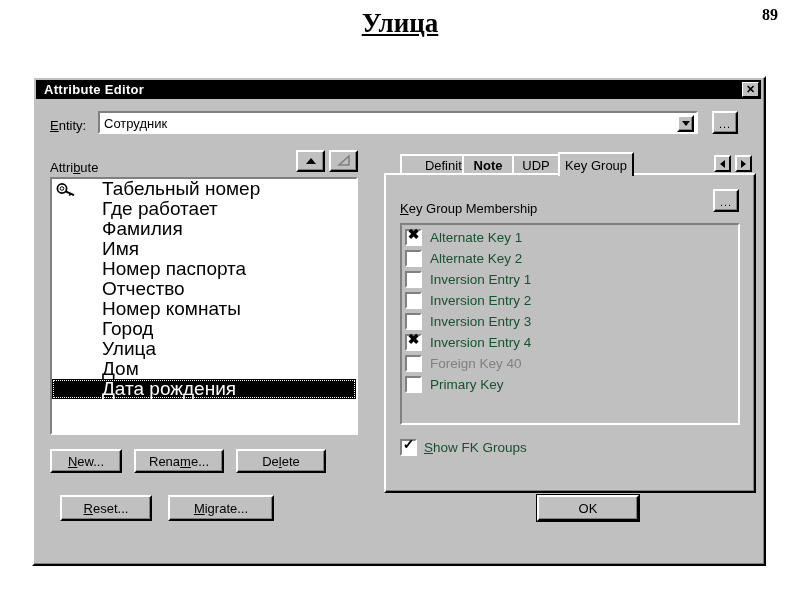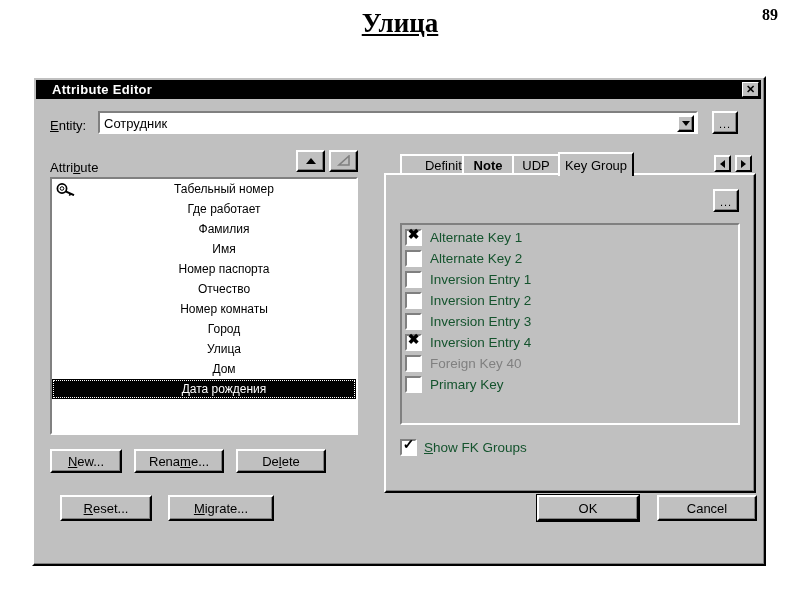--- a/index.html
+++ b/index.html
@@ -70,21 +70,21 @@
     background: #000080;
     background: #000000;
     display: flex;
     align-items: center;
     justify-content: space-between;
   }
   .titlebar-text {
     color: #ffffff;
     font-size: 13px;
     font-weight: bold;
-    padding-left: 16px;
+    padding-left: 8px;
     letter-spacing: 0.3px;
     white-space: nowrap;
   }
   .titlebar-btn {
     width: 17px;
     height: 15px;
     margin-right: 2px;
     background: #c0c0c0;
     border-top: 1px solid #ffffff;
     border-left: 1px solid #ffffff;
@@ -109,21 +109,20 @@
   }
   .lbl u { text-decoration: underline; }
 
   .sunken {
     background: #ffffff;
     border-top: 2px solid #808080;
     border-left: 2px solid #808080;
     border-right: 2px solid #ffffff;
     border-bottom: 2px solid #ffffff;
     box-sizing: border-box;
-    text-align: center;
   }
 
   .btn {
     background: #c0c0c0;
     border-top: 2px solid #ffffff;
     border-left: 2px solid #ffffff;
     border-right: 2px solid #000000;
     border-bottom: 2px solid #000000;
     box-sizing: border-box;
     font-size: 13px;
@@ -228,23 +227,23 @@
     position: absolute;
     left: 16px;
     top: 99px;
     width: 308px;
     height: 258px;
     overflow: hidden;
   }
   .attr-item {
     height: 20px;
     line-height: 20px;
-    font-size: 12px;
-    color: #000;
-    padding-left: 40px;
+    font-size: 19px;
+    color: #000;
+    padding-left: 50px;
     position: relative;
     white-space: nowrap;
     cursor: default;
   }
   .attr-item.selected {
     background: #000000;
     color: #ffffff;
     outline: 1px dotted #ffffff;
     outline-offset: -2px;
   }
@@ -503,20 +502,21 @@
         <div class="tab-scroll" style="left: 330px;">
           <div class="tri-left"></div>
         </div>
         <div class="tab-scroll" style="left: 351px;">
           <div class="tri-right"></div>
         </div>
       </div>
 
     <div id="tab-panel">
       <div id="tab-panel-inner">
+        <div id="kgm-label" class="lbl"><u>K</u>ey Group Membership</div>
         <div id="kgm-browse" class="btn">...</div>
         <div id="kgm-list">
             <div class="cb-row">
               <div class="cb-box">
                 <div class="cb-mark">✖</div>
               </div>
               <div class="cb-label">Alternate Key 1</div>
             </div>
             <div class="cb-row">
               <div class="cb-box">
@@ -570,16 +570,15 @@
       </div>
     </div>
 
     <div id="btn-reset" class="btn">
         <span><u>R</u>eset...</span>
       </div>
     <div id="btn-migrate" class="btn">
         <span><u>M</u>igrate...</span>
       </div>
     <div id="btn-ok" class="btn default">OK</div>
-    <div id="btn-cancel" class="btn">Cancel</div>
 
   </div>
 </div>
 
 </body></html>

